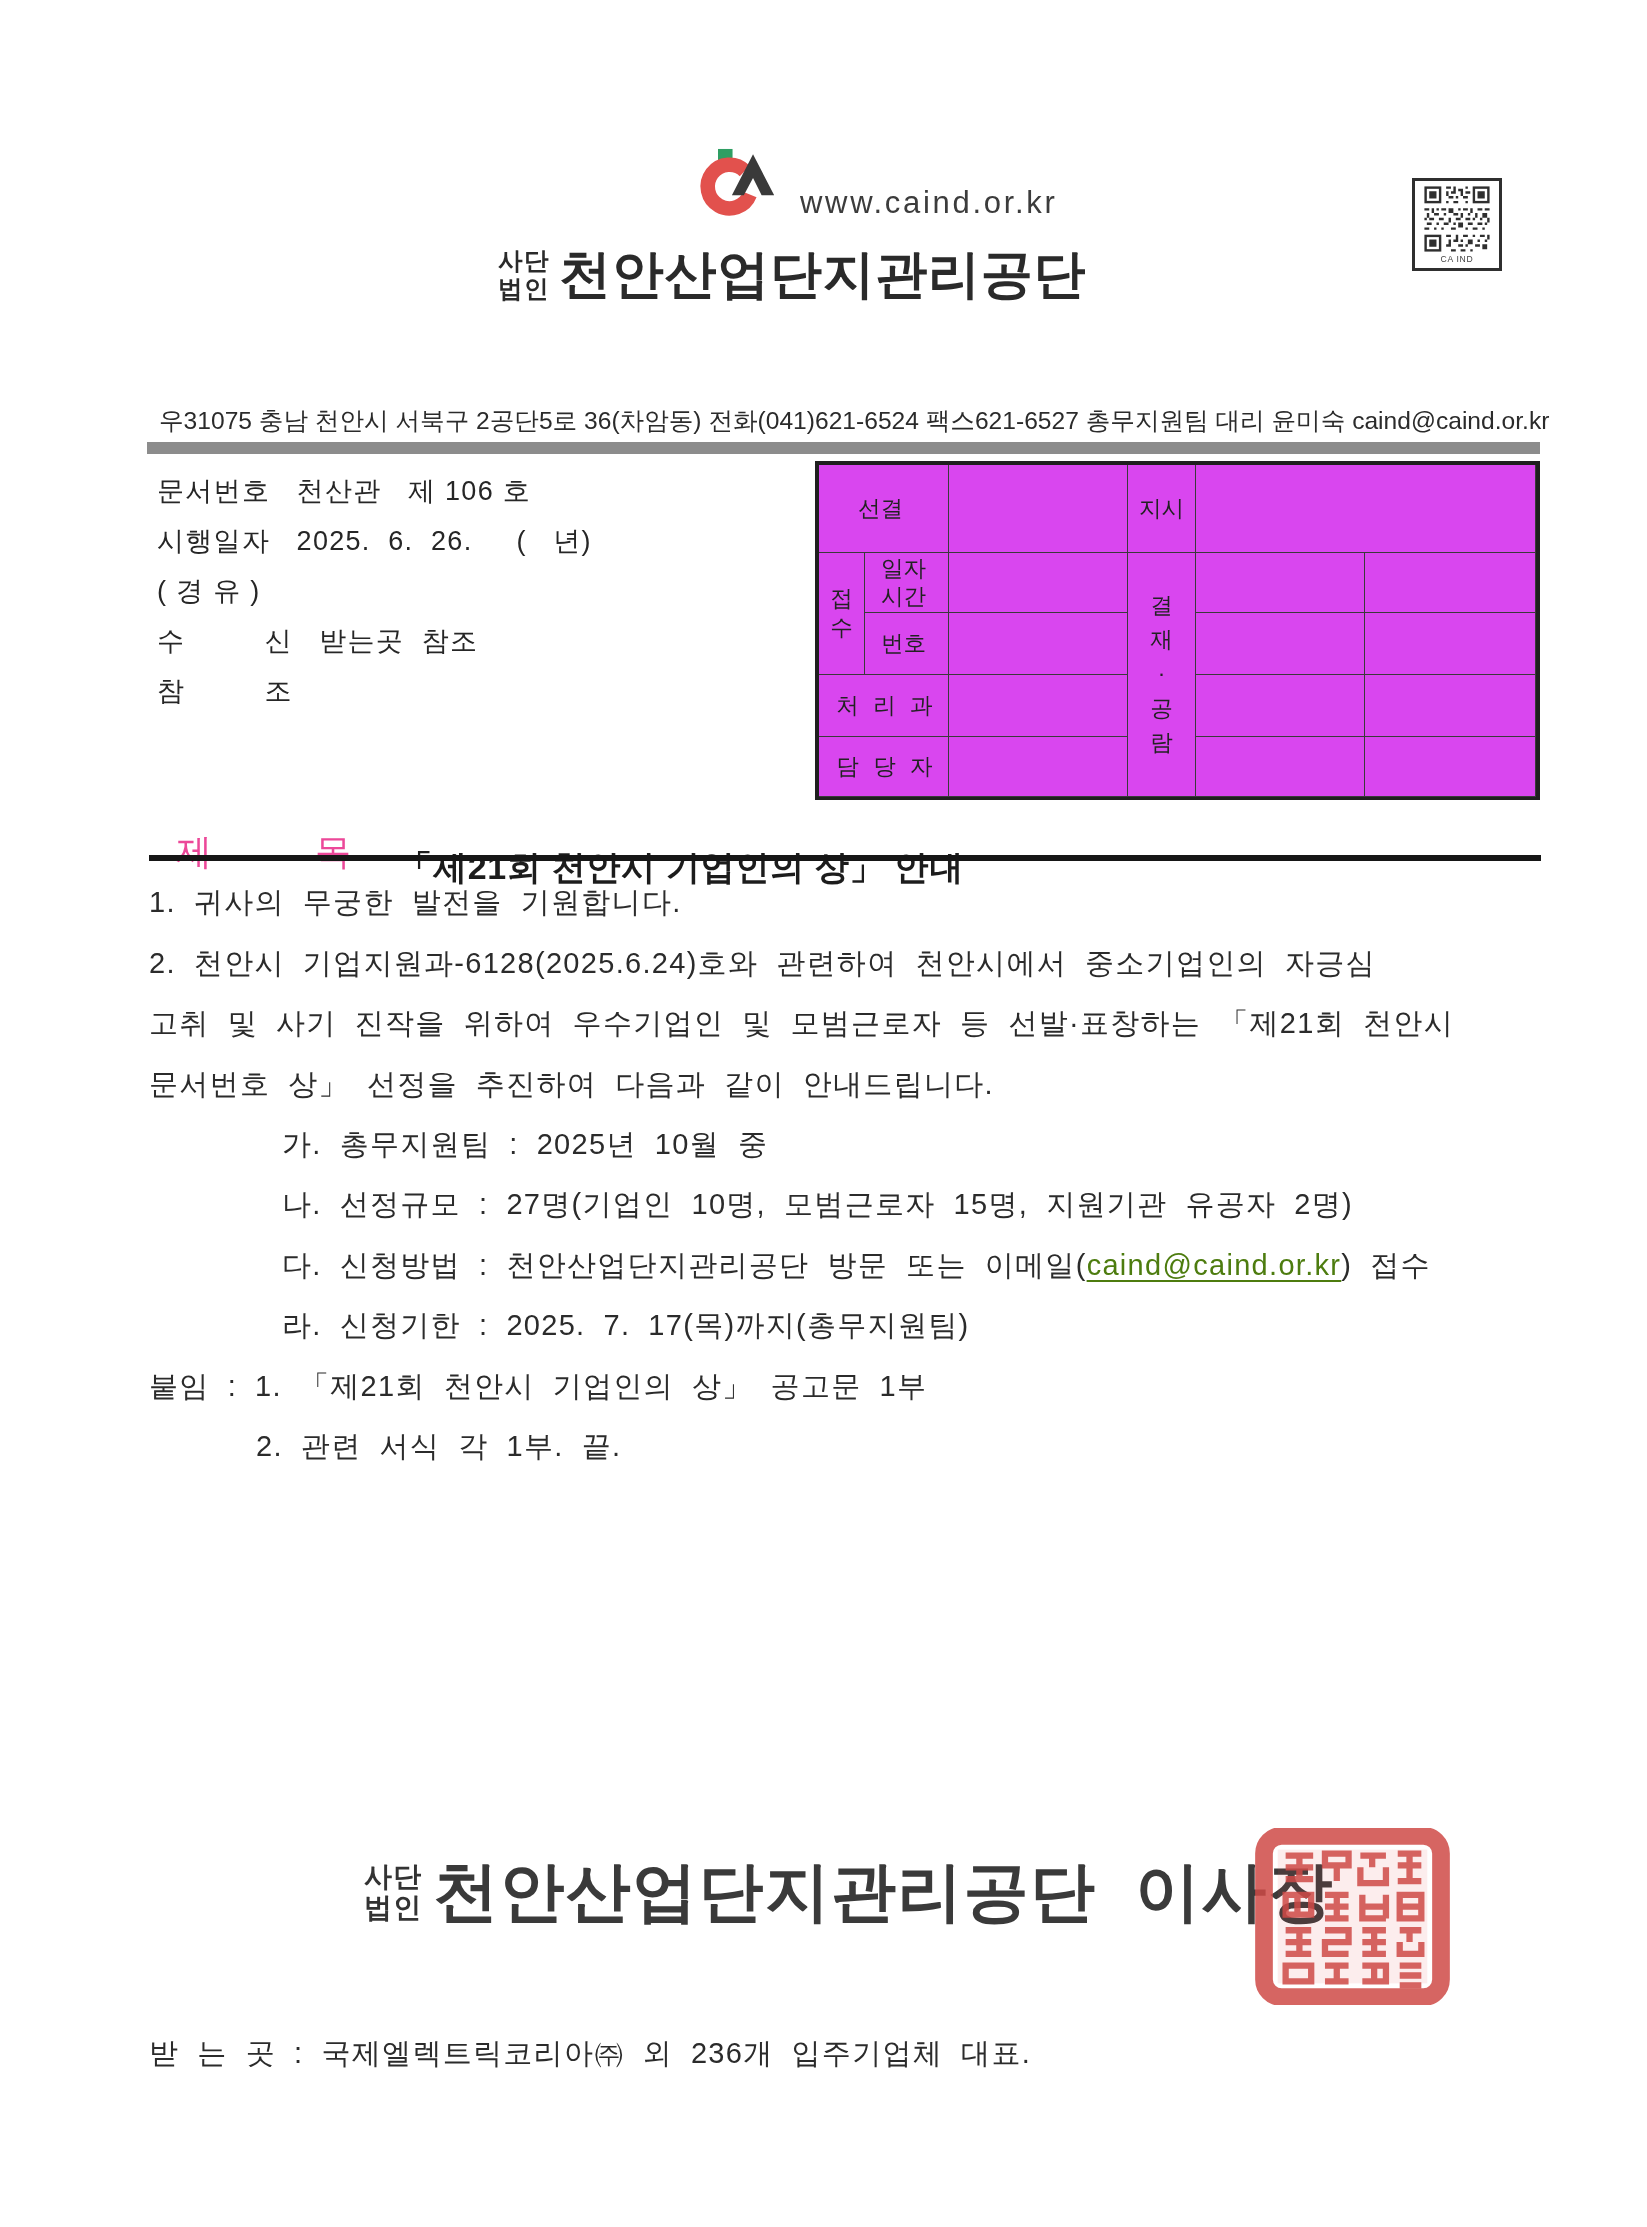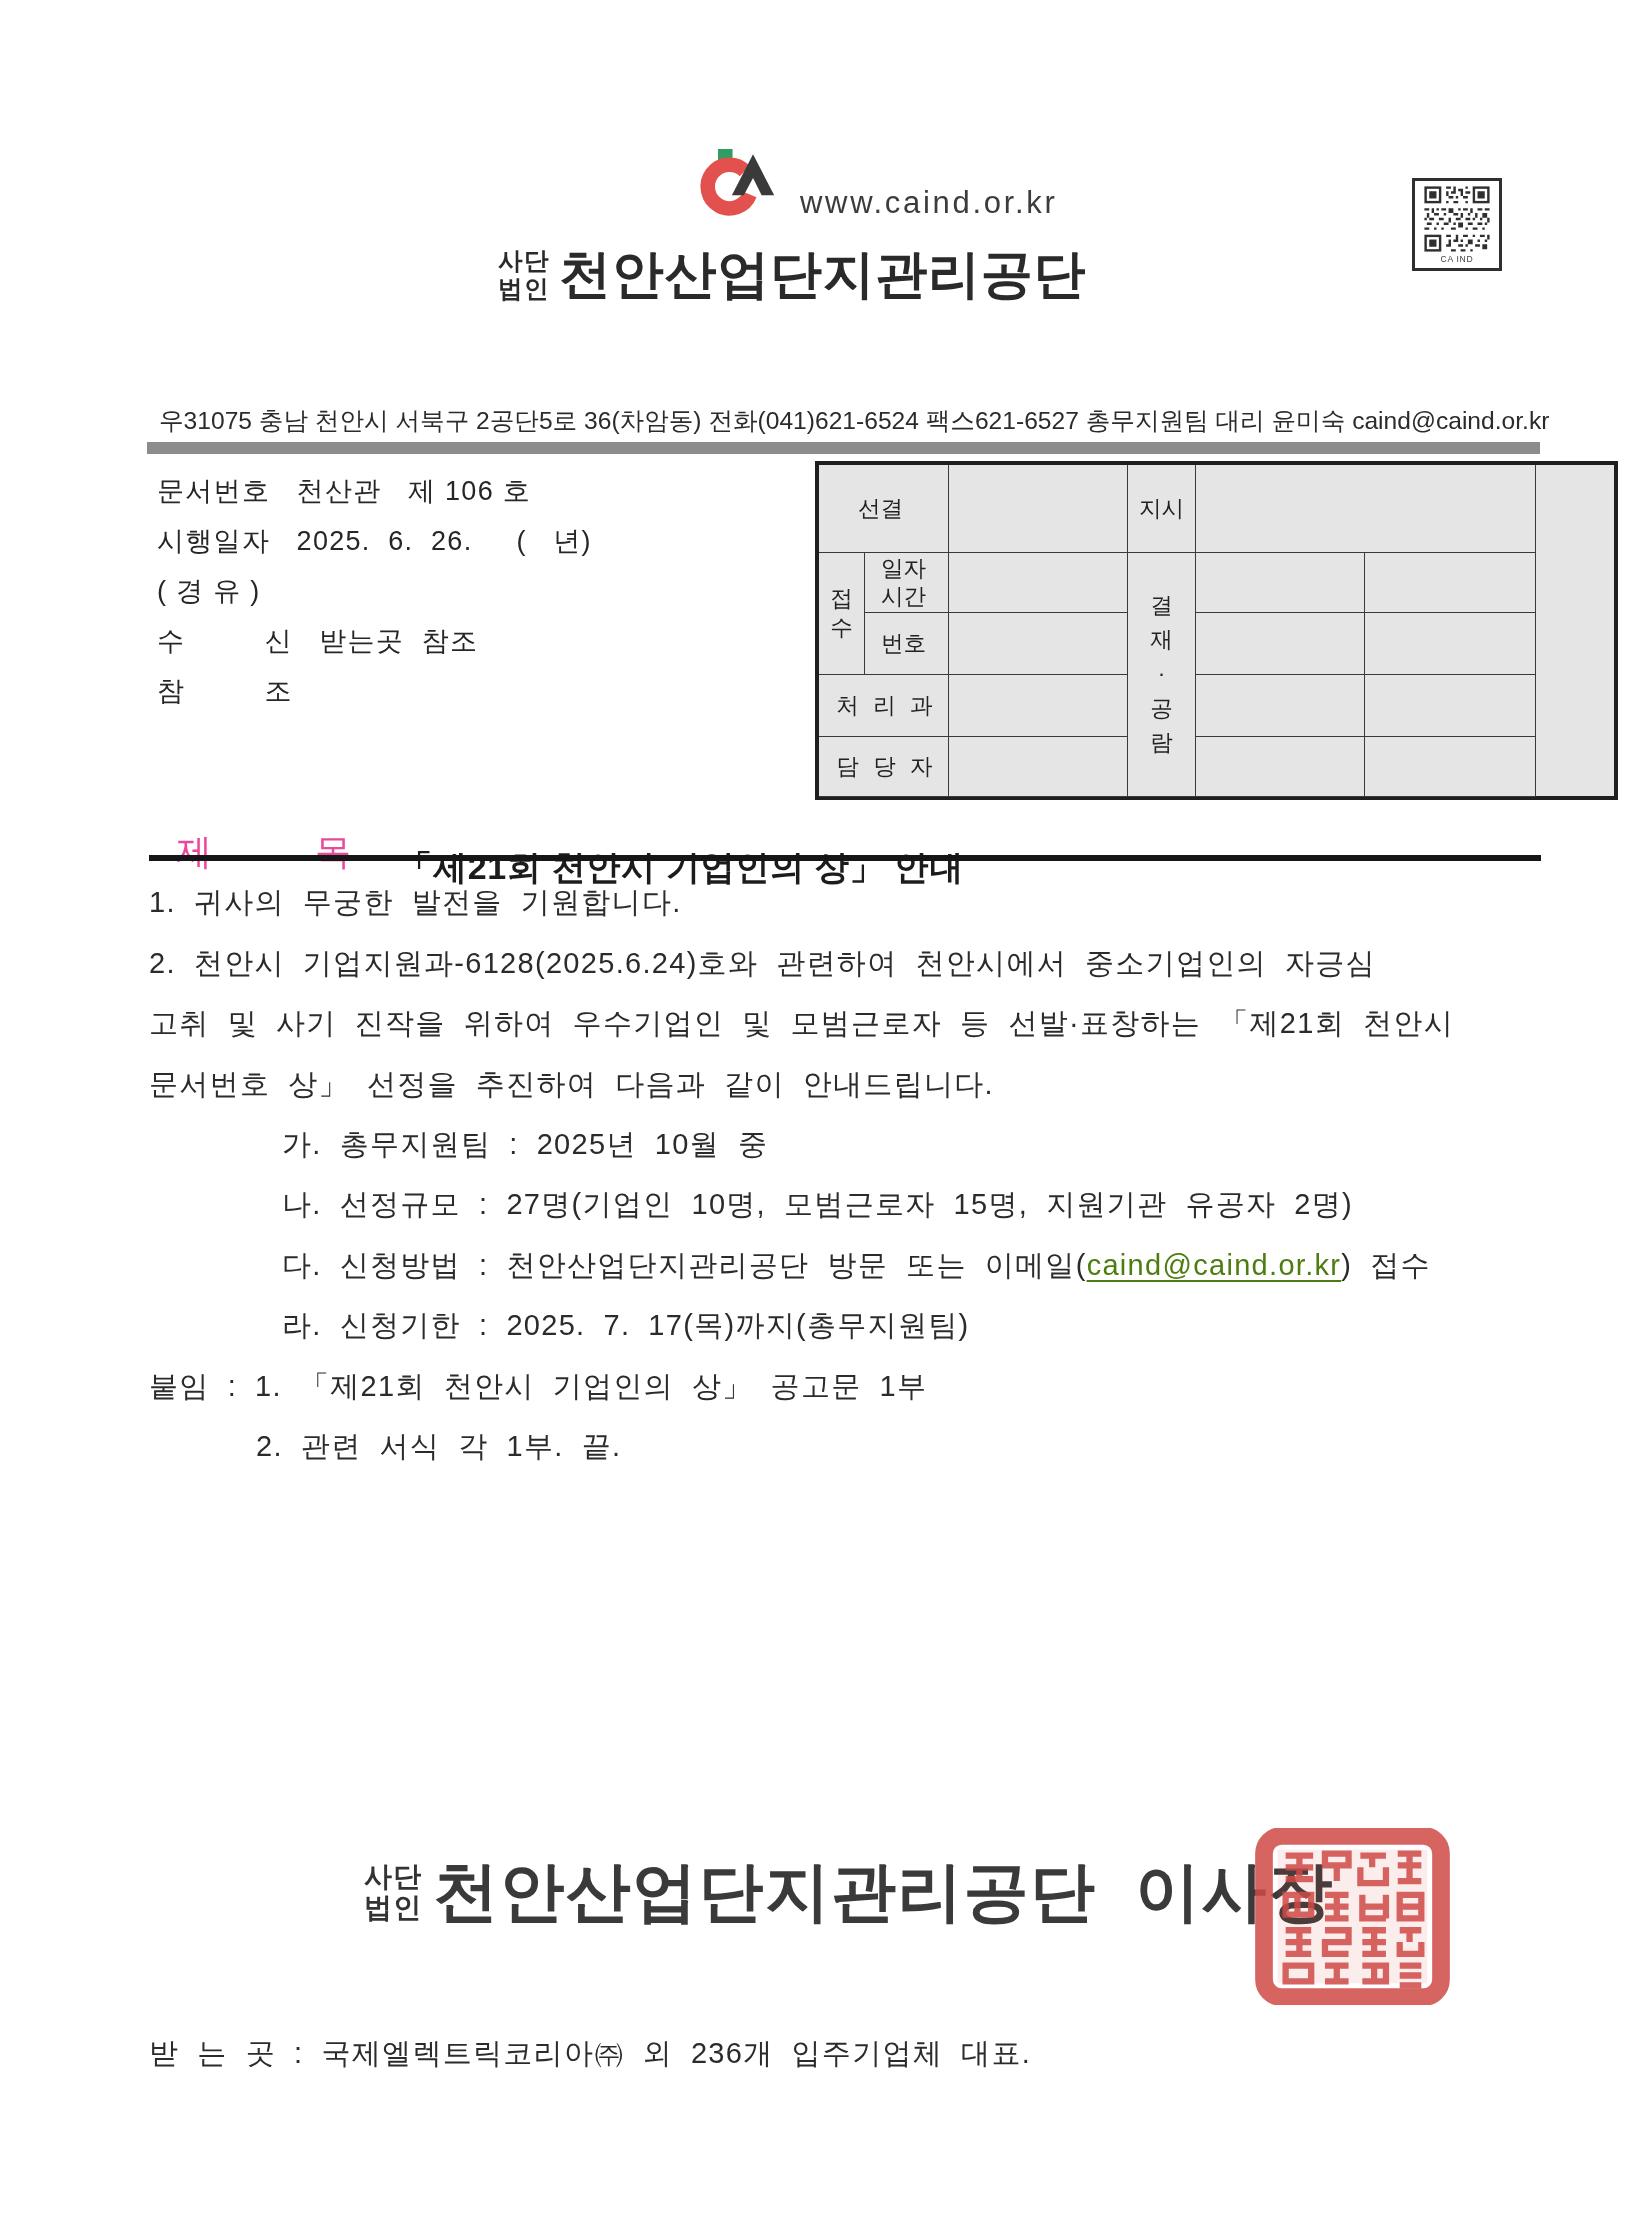--- a/index.html
+++ b/index.html
@@ -28,25 +28,25 @@
   
   .contact-line{left:159px;top:404px;font-size:24.6px;letter-spacing:0px;color:#2b2b2b;white-space:nowrap;}
   .gray-bar{left:147px;top:442px;width:1393px;height:12px;background:#8c8c8c;}
 
   
   .doc-info{left:157px;top:473px;display:flex;flex-direction:column;}
   .doc-info div{height:50px;font-size:27px;letter-spacing:1.3px;color:#262626;}
 
   
   .approval-table{
-    left:815px;top:461px;width:803px;height:339px;
+    left:815px;top:461px;width:725px;height:339px;
     display:grid;box-sizing:border-box;
     grid-template-columns:46px 84px 179px 68px 169px 171px;
     grid-template-rows:88px 60px 62px 62px 60px;
-    border:4px solid #1f1f1f;background:#e5e5e5;
+    border:4px solid #1f1f1f;background:#d946ef;
   }
   .approval-table>div{
     border-right:1.3px solid #3a3a3a;border-bottom:1.3px solid #3a3a3a;
     font-size:22.6px;color:#222;display:flex;align-items:center;box-sizing:border-box;
   }
   .cell-seongyeol{grid-column:1/3;grid-row:1;padding-left:39px;}
   .cell-seongyeol-v{grid-column:3/4;grid-row:1;}
   .cell-jisi{grid-column:4/5;grid-row:1;justify-content:center;}
   .cell-jisi-v{grid-column:5/7;grid-row:1;}
   .cell-jeopsu{grid-column:1/2;grid-row:2/4;justify-content:center;text-align:center;line-height:1.25;}

